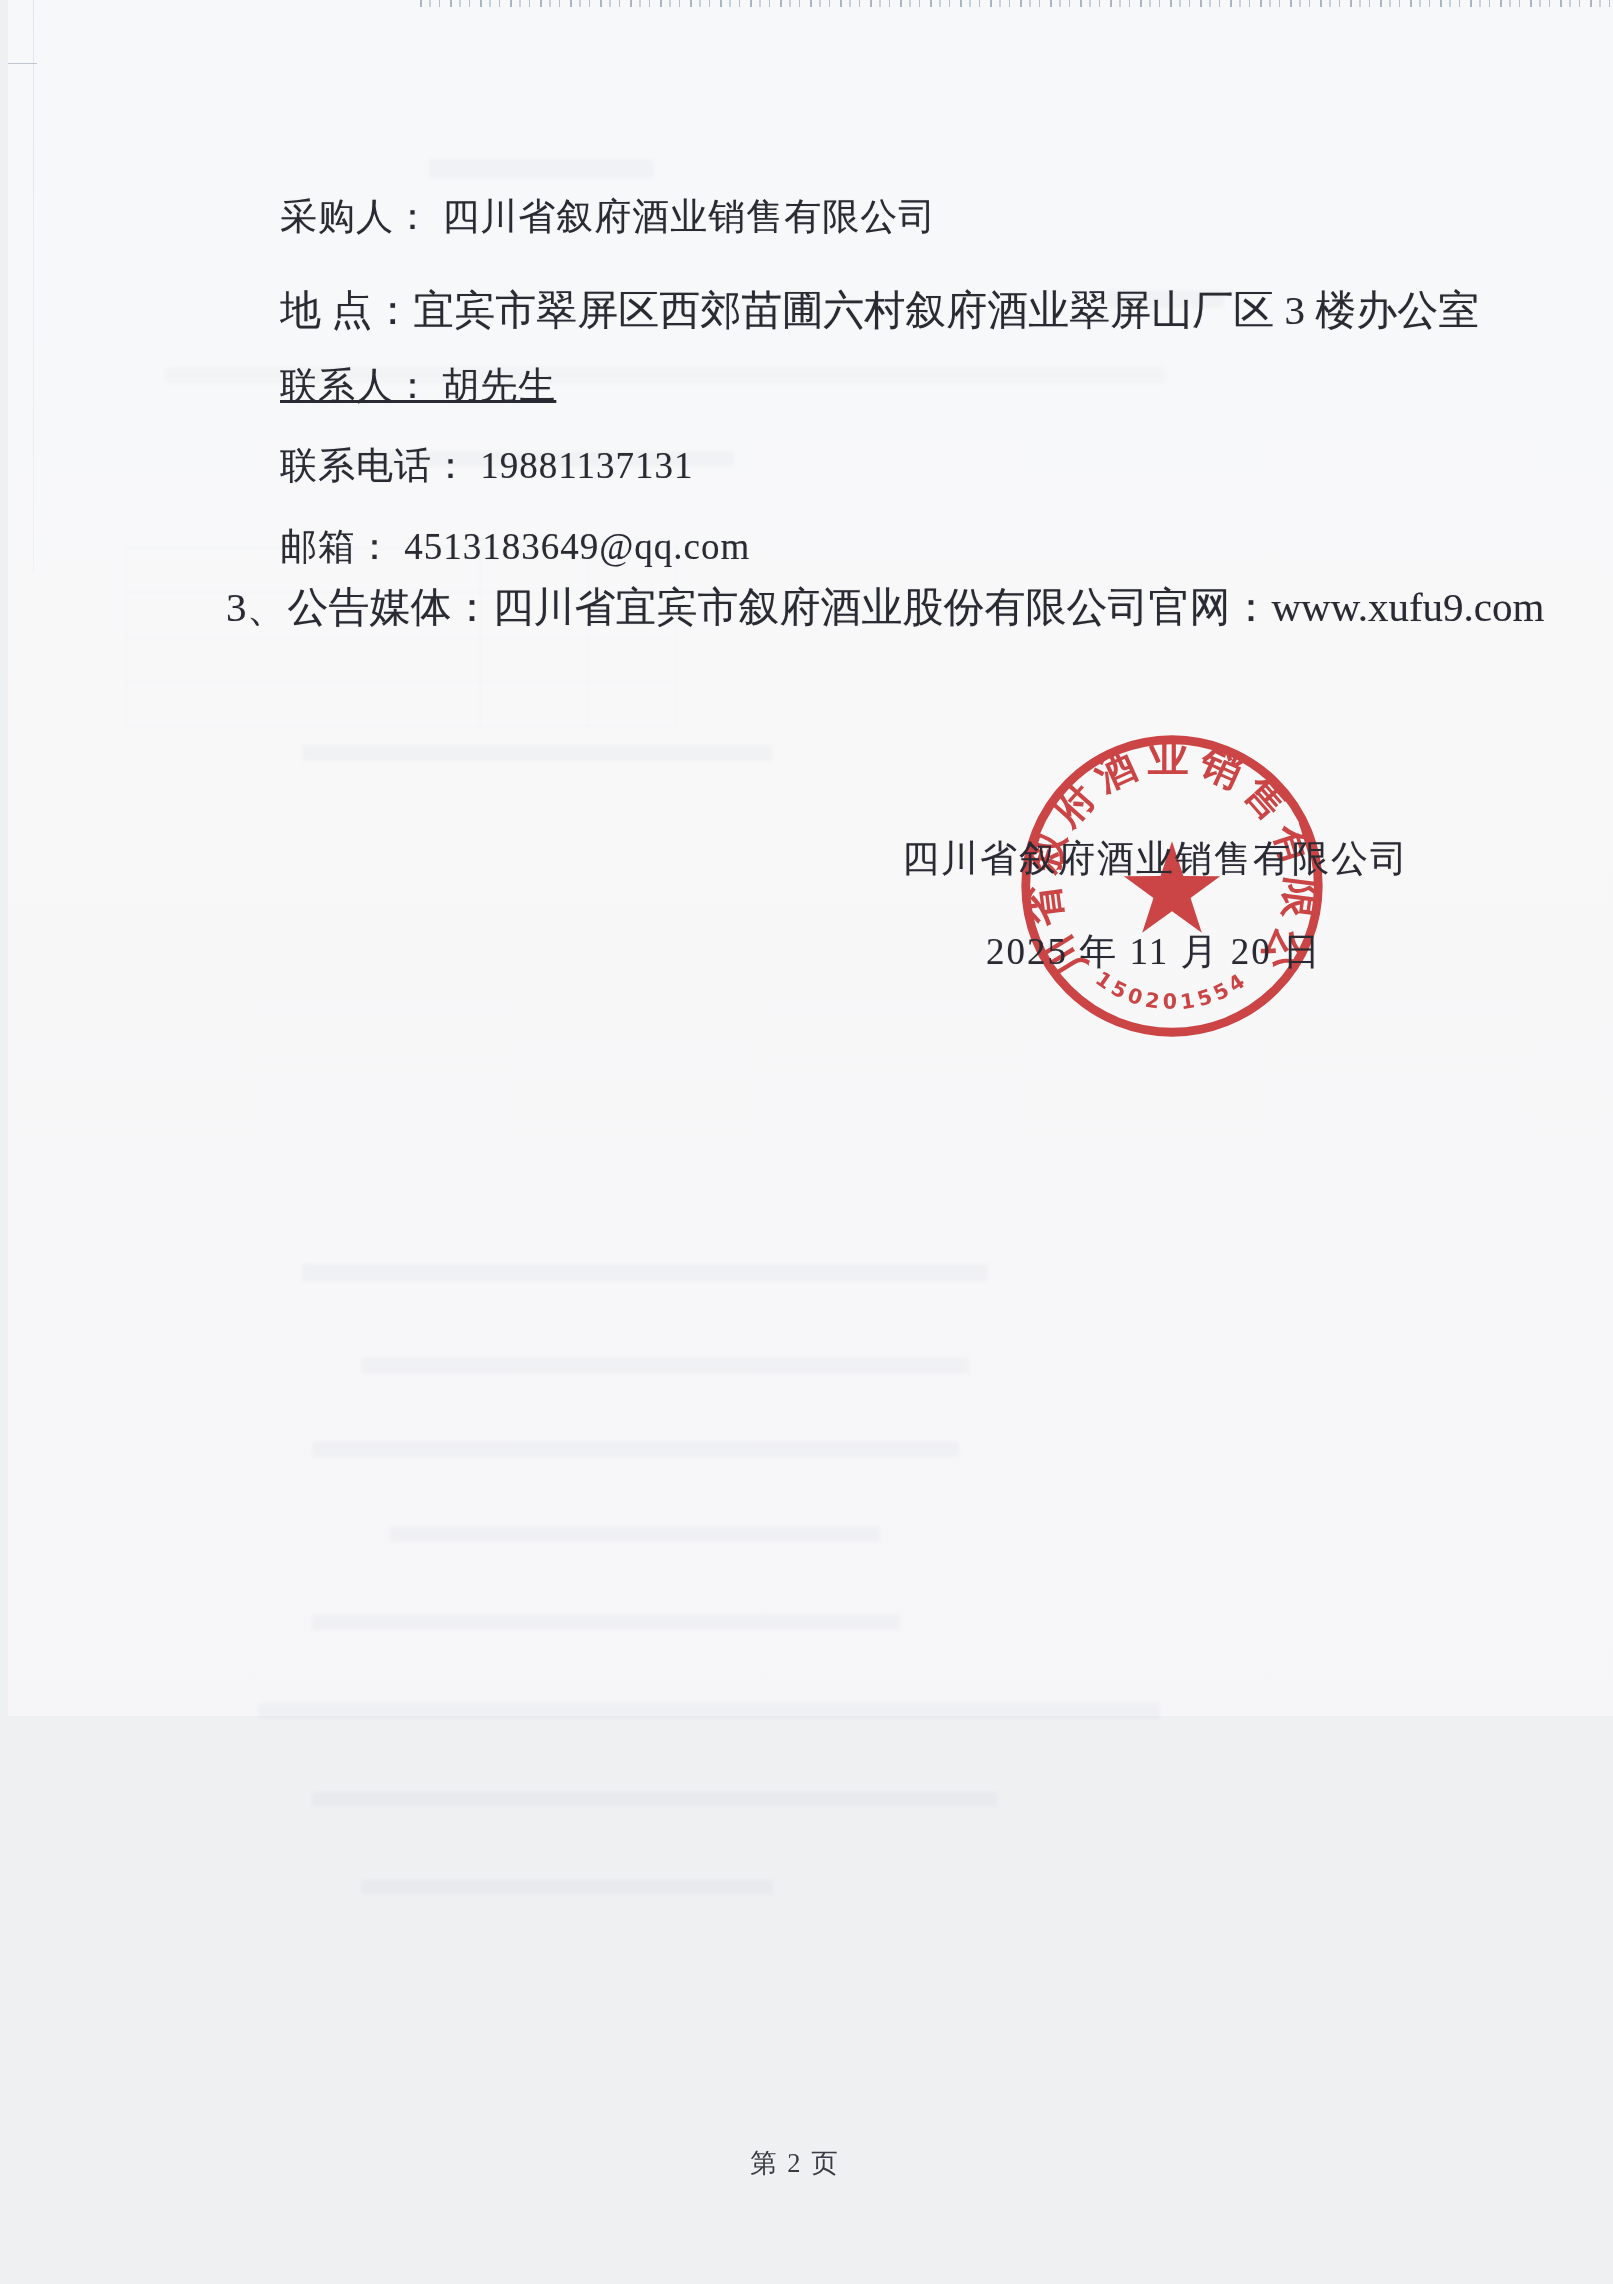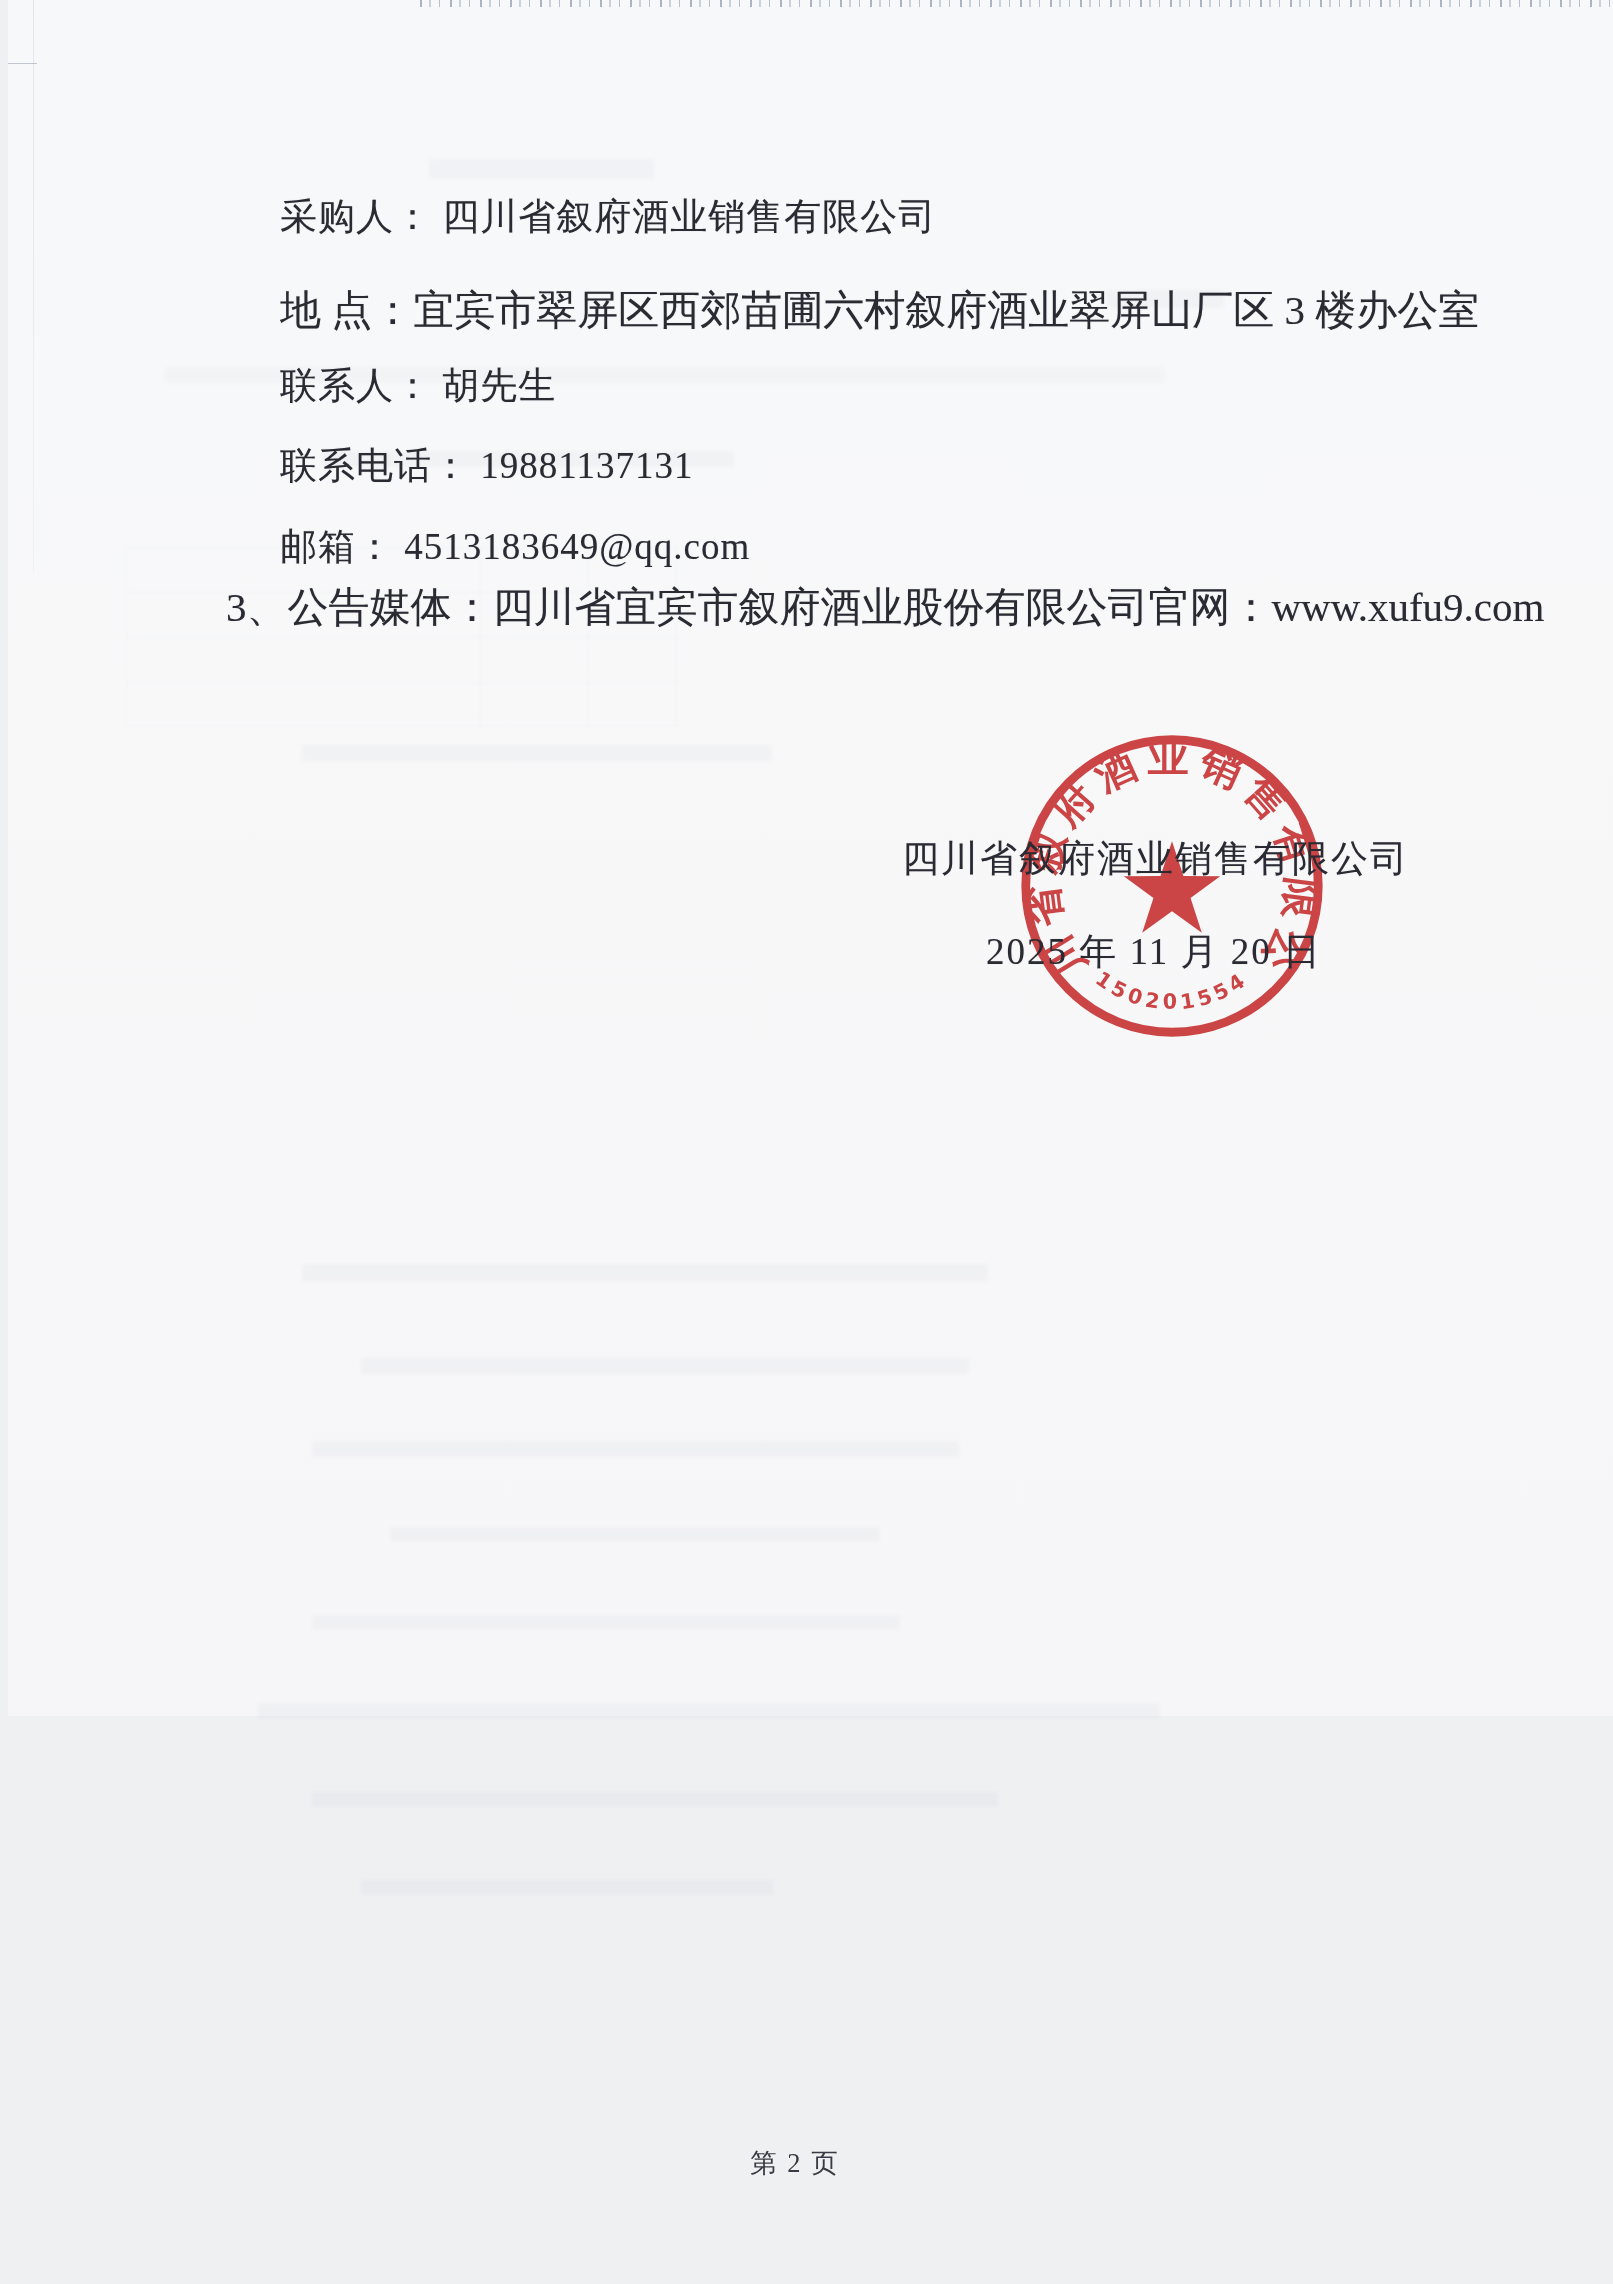--- a/index.html
+++ b/index.html
@@ -95,21 +95,21 @@
   <div class="ghost" style="left:353px;top:1358px;width:608px;height:15.7px;"></div>
   <div class="ghost" style="left:304px;top:1441px;width:647px;height:15.7px;"></div>
   <div class="ghost" style="left:382px;top:1527px;width:490px;height:14.7px;"></div>
   <div class="ghost" style="left:304px;top:1615px;width:588px;height:14.7px;"></div>
   <div class="ghost" style="left:250px;top:1703px;width:902px;height:15.7px;"></div>
   <div class="ghost" style="left:304px;top:1792px;width:686px;height:14.7px;"></div>
   <div class="ghost" style="left:353px;top:1880px;width:412px;height:14.7px;"></div>
 
   <div class="tline fs38" style="left:272px;top:192px;">采购人： 四川省叙府酒业销售有限公司</div>
   <div class="tline fs34" style="left:272px;top:283px;">地  点：宜宾市翠屏区西郊苗圃六村叙府酒业翠屏山厂区 3 楼办公室</div>
-  <div class="tline fs38" style="left:272px;top:361px;">联系人： 胡先生</div>
+  <div class="tline fs38" style="left:272px;top:361px;text-decoration:underline;">联系人： 胡先生</div>
   <div class="tline fs38" style="left:272px;top:441px;text-align:center;">联系电话： 19881137131</div>
   <div class="tline fs38" style="left:272px;top:522px;">邮箱： 4513183649@qq.com</div>
   <div class="tline fs34" style="left:218px;top:580px;">3、公告媒体：四川省宜宾市叙府酒业股份有限公司官网：www.xufu9.com</div>
 
   <svg class="stamp" viewBox="-160 -160 320 320">
     <defs>
       <path id="arcTop" d="M -96.7,67.7 A 118,118 0 1 1 96.7,67.7" fill="none"></path>
       <path id="arcBottom" d="M -80,98 A 126.5,126.5 0 0 0 80,98" fill="none"></path>
     </defs>
     <circle r="150" fill="none" stroke-width="9" stroke="#ce3737"></circle>

